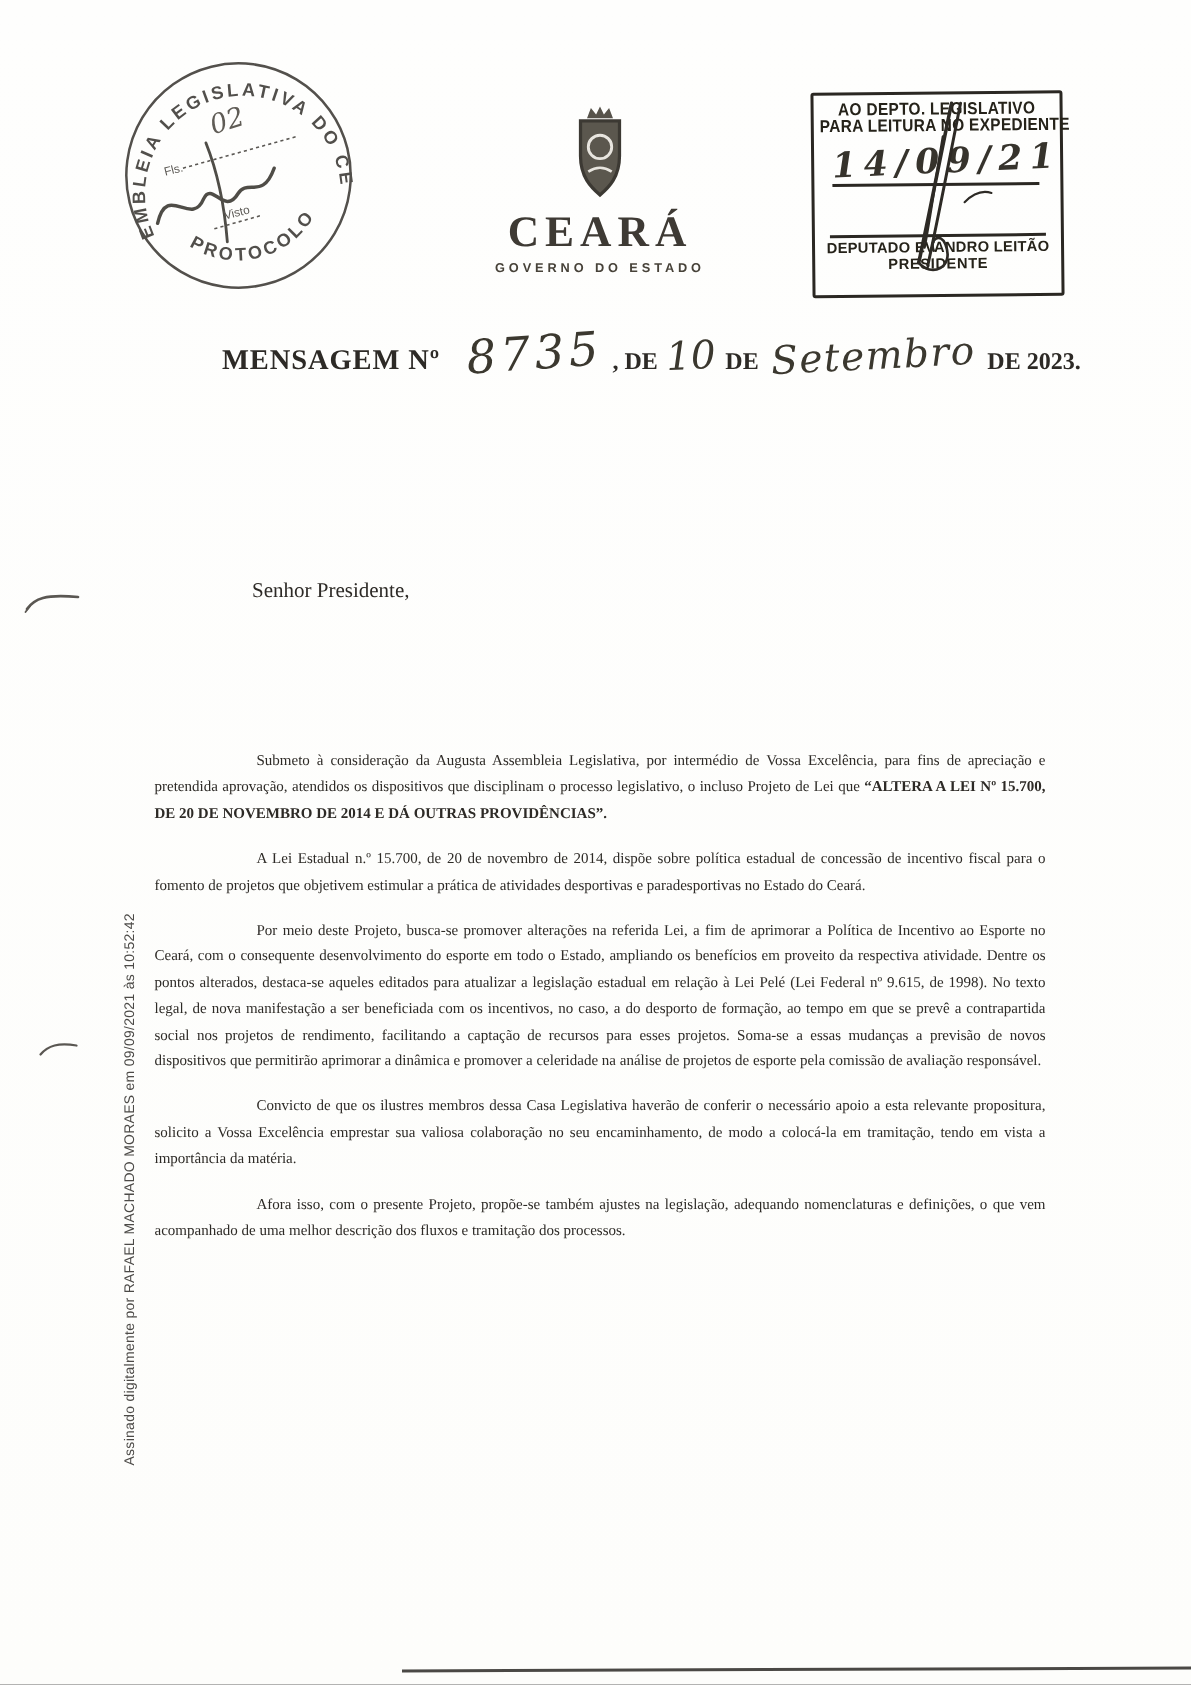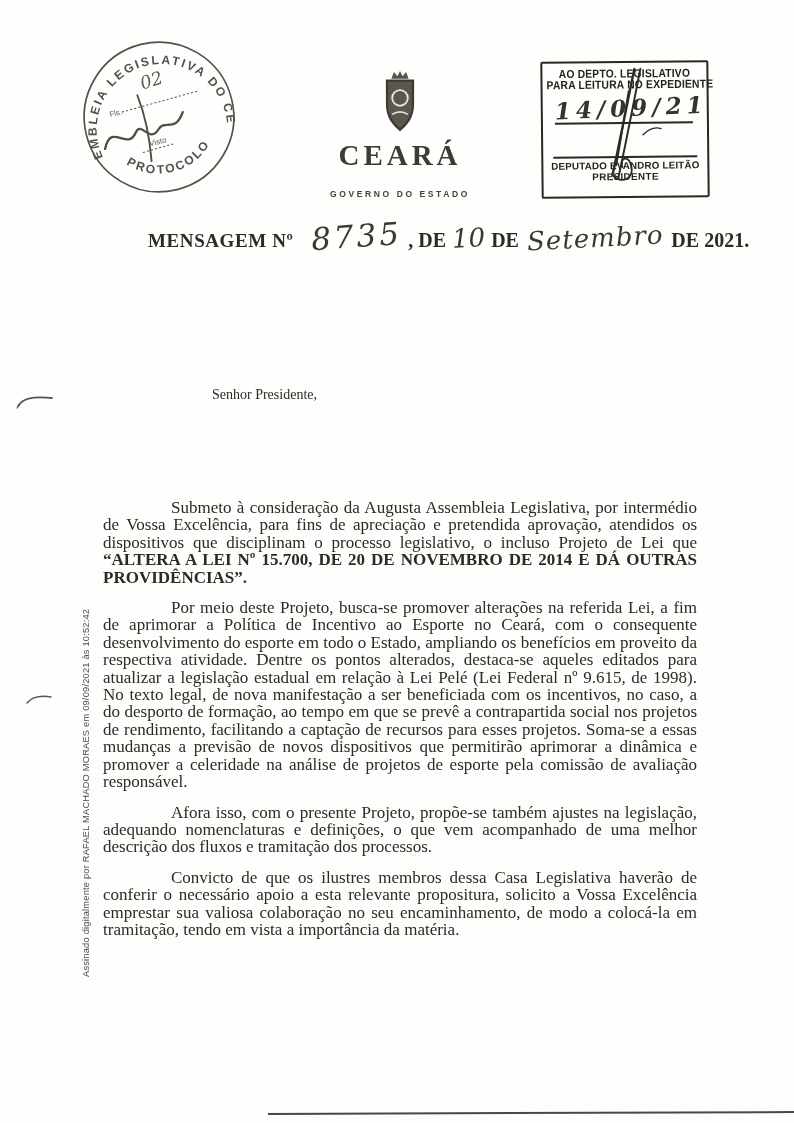--- a/index.html
+++ b/index.html
@@ -19,21 +19,21 @@
   .protocol-stamp { position:absolute; left:80px; top:38px; width:158px; height:158px; transform:rotate(-14deg); opacity:.88; }
   .protocol-stamp svg { width:100%; height:100%; }
   .ring-text { font-family:"Liberation Sans", sans-serif; font-weight:bold; font-size:11.5px; letter-spacing:2px; fill:#3a3733; }
   .stamp-small { font-family:"Liberation Sans", sans-serif; font-size:7.5px; fill:#45423d; }
   .hand-02 { font-family:"DejaVu Serif", serif; font-style:italic; font-size:17px; fill:#4a463f; }
 
   
   .state-logo { position:absolute; left:330px; top:69px; width:140px; text-align:center; }
   .logo-shield { display:block; margin:0 auto 2px auto; width:52px; height:70px; }
   .logo-name { font-family:"Liberation Serif", serif; font-weight:bold; font-size:29px; letter-spacing:4px; color:#3e3a34; line-height:1; }
-  .logo-sub { font-family:"Liberation Sans", sans-serif; font-weight:bold; font-size:8.5px; letter-spacing:2.6px; color:#474239; margin-top:19px; }
+  .logo-sub { font-family:"Liberation Sans", sans-serif; font-weight:bold; font-size:8.5px; letter-spacing:2.6px; color:#474239; margin-top:3px; }
 
   
   .expediente-stamp {
     position:absolute; left:541px; top:61px; width:168px; height:137px;
     border:2.5px solid #2a2722; border-radius:2px;
     padding:5px 4px 3px 4px;
     font-family:"Liberation Sans", sans-serif; font-weight:bold; color:#252219;
     text-align:center; transform:rotate(-.6deg);
     background:rgba(255,255,255,.0);
   }
@@ -44,27 +44,27 @@
   .exp-rule { border-top:2px solid #2a2722; margin:0 6px 2px 6px; }
   .exp-name { font-size:9.8px; letter-spacing:.2px; }
   .exp-role { font-size:9.8px; letter-spacing:.4px; }
   .exp-signature { position:absolute; left:0; top:0; width:168px; height:137px; pointer-events:none; }
 
   
   .message-line { position:absolute; left:148px; top:218px; display:flex; align-items:baseline; white-space:nowrap; }
   .msg-label { font-weight:bold; font-size:19px; letter-spacing:.6px; }
   .hand { font-family:"DejaVu Serif", serif; font-style:italic; color:#3b382f; }
   .msg-number { font-size:31px; margin:0 6px 0 18px; transform:rotate(-4deg); letter-spacing:3px; }
-  .msg-sep { font-weight:bold; font-size:20px; }
+  .msg-sep { font-weight:bold; font-size:16px; }
   .msg-day { font-size:26px; margin:0 6px; transform:rotate(-3deg); }
   .msg-month { font-size:26px; margin:0 8px; transform:rotate(-3deg); letter-spacing:1px; }
 
   
-  .salutation { position:absolute; left:168px; top:387px; font-size:14px;margin-left:44px; }
-  .letter-body { position:absolute; left:103px; top:499px; width:594px; text-align:justify; font-size:17px; line-height:17.4px; }
+  .salutation { position:absolute; left:168px; top:387px; font-size:14px; }
+  .letter-body { position:absolute; left:103px; top:499px; width:594px; text-align:justify; font-size:10px; line-height:17.4px; }
   .letter-body p { text-indent:68px; margin-bottom:13px; }
   .letter-body .bold { font-weight:bold; }
 
   
   .margin-note {
     position:absolute; left:81px; top:977px;
     transform:rotate(-90deg); transform-origin:0 0;
     font-family:"Liberation Sans", sans-serif; font-size:9.3px; color:#4c4a47;
     white-space:nowrap; letter-spacing:.2px;
   }
@@ -133,30 +133,31 @@
     </svg>
   </div>
 
   <div class="message-line">
     <span class="msg-label">MENSAGEM Nº</span>
     <span class="hand msg-number">8735</span>
     <span class="msg-sep">, DE</span>
     <span class="hand msg-day">10</span>
     <span class="msg-sep">DE</span>
     <span class="hand msg-month">Setembro</span>
-    <span class="msg-sep">DE 2021.</span>
+    <span class="msg-sep">DE 2023.</span>
   </div>
 
   <div class="salutation">Senhor Presidente,</div>
 
   <div class="letter-body">
     <p><span>Submeto à consideração da Augusta Assembleia Legislativa, por intermédio de Vossa Excelência, para fins de apreciação e pretendida aprovação, atendidos os dispositivos que disciplinam o processo legislativo, o incluso Projeto de Lei que </span><span class="bold">“ALTERA A LEI Nº 15.700, DE 20 DE NOVEMBRO DE 2014 E DÁ OUTRAS PROVIDÊNCIAS”.</span></p>
+    <p>A Lei Estadual n.º 15.700, de 20 de novembro de 2014, dispõe sobre política estadual de concessão de incentivo fiscal para o fomento de projetos que objetivem estimular a prática de atividades desportivas e paradesportivas no Estado do Ceará.</p>
     <p>Por meio deste Projeto, busca-se promover alterações na referida Lei, a fim de aprimorar a Política de Incentivo ao Esporte no Ceará, com o consequente desenvolvimento do esporte em todo o Estado, ampliando os benefícios em proveito da respectiva atividade. Dentre os pontos alterados, destaca-se aqueles editados para atualizar a legislação estadual em relação à Lei Pelé (Lei Federal nº 9.615, de 1998). No texto legal, de nova manifestação a ser beneficiada com os incentivos, no caso, a do desporto de formação, ao tempo em que se prevê a contrapartida social nos projetos de rendimento, facilitando a captação de recursos para esses projetos. Soma-se a essas mudanças a previsão de novos dispositivos que permitirão aprimorar a dinâmica e promover a celeridade na análise de projetos de esporte pela comissão de avaliação responsável.</p>
+    <p>Convicto de que os ilustres membros dessa Casa Legislativa haverão de conferir o necessário apoio a esta relevante propositura, solicito a Vossa Excelência emprestar sua valiosa colaboração no seu encaminhamento, de modo a colocá-la em tramitação, tendo em vista a importância da matéria.</p>
     <p>Afora isso, com o presente Projeto, propõe-se também ajustes na legislação, adequando nomenclaturas e definições, o que vem acompanhado de uma melhor descrição dos fluxos e tramitação dos processos.</p>
-    <p>Convicto de que os ilustres membros dessa Casa Legislativa haverão de conferir o necessário apoio a esta relevante propositura, solicito a Vossa Excelência emprestar sua valiosa colaboração no seu encaminhamento, de modo a colocá-la em tramitação, tendo em vista a importância da matéria.</p>
   </div>
 
   <div class="margin-note">Assinado digitalmente por RAFAEL MACHADO MORAES em 09/09/2021 às 10:52:42</div>
 
   <svg class="pen-mark pen-mark-1" width="46" height="22" viewBox="0 0 46 22">
     <path d="M 4,16 C 9,9 16,6 38,8" fill="none" stroke="#5a5752" stroke-width="1.8" stroke-linecap="round"></path>
     <path d="M 3,18 L 6,14" fill="none" stroke="#5a5752" stroke-width="1.2" stroke-linecap="round"></path>
   </svg>
   <svg class="pen-mark pen-mark-2" width="34" height="16" viewBox="0 0 34 16">
     <path d="M 3,11 C 8,5 15,3 27,5" fill="none" stroke="#5a5752" stroke-width="1.5" stroke-linecap="round"></path>

